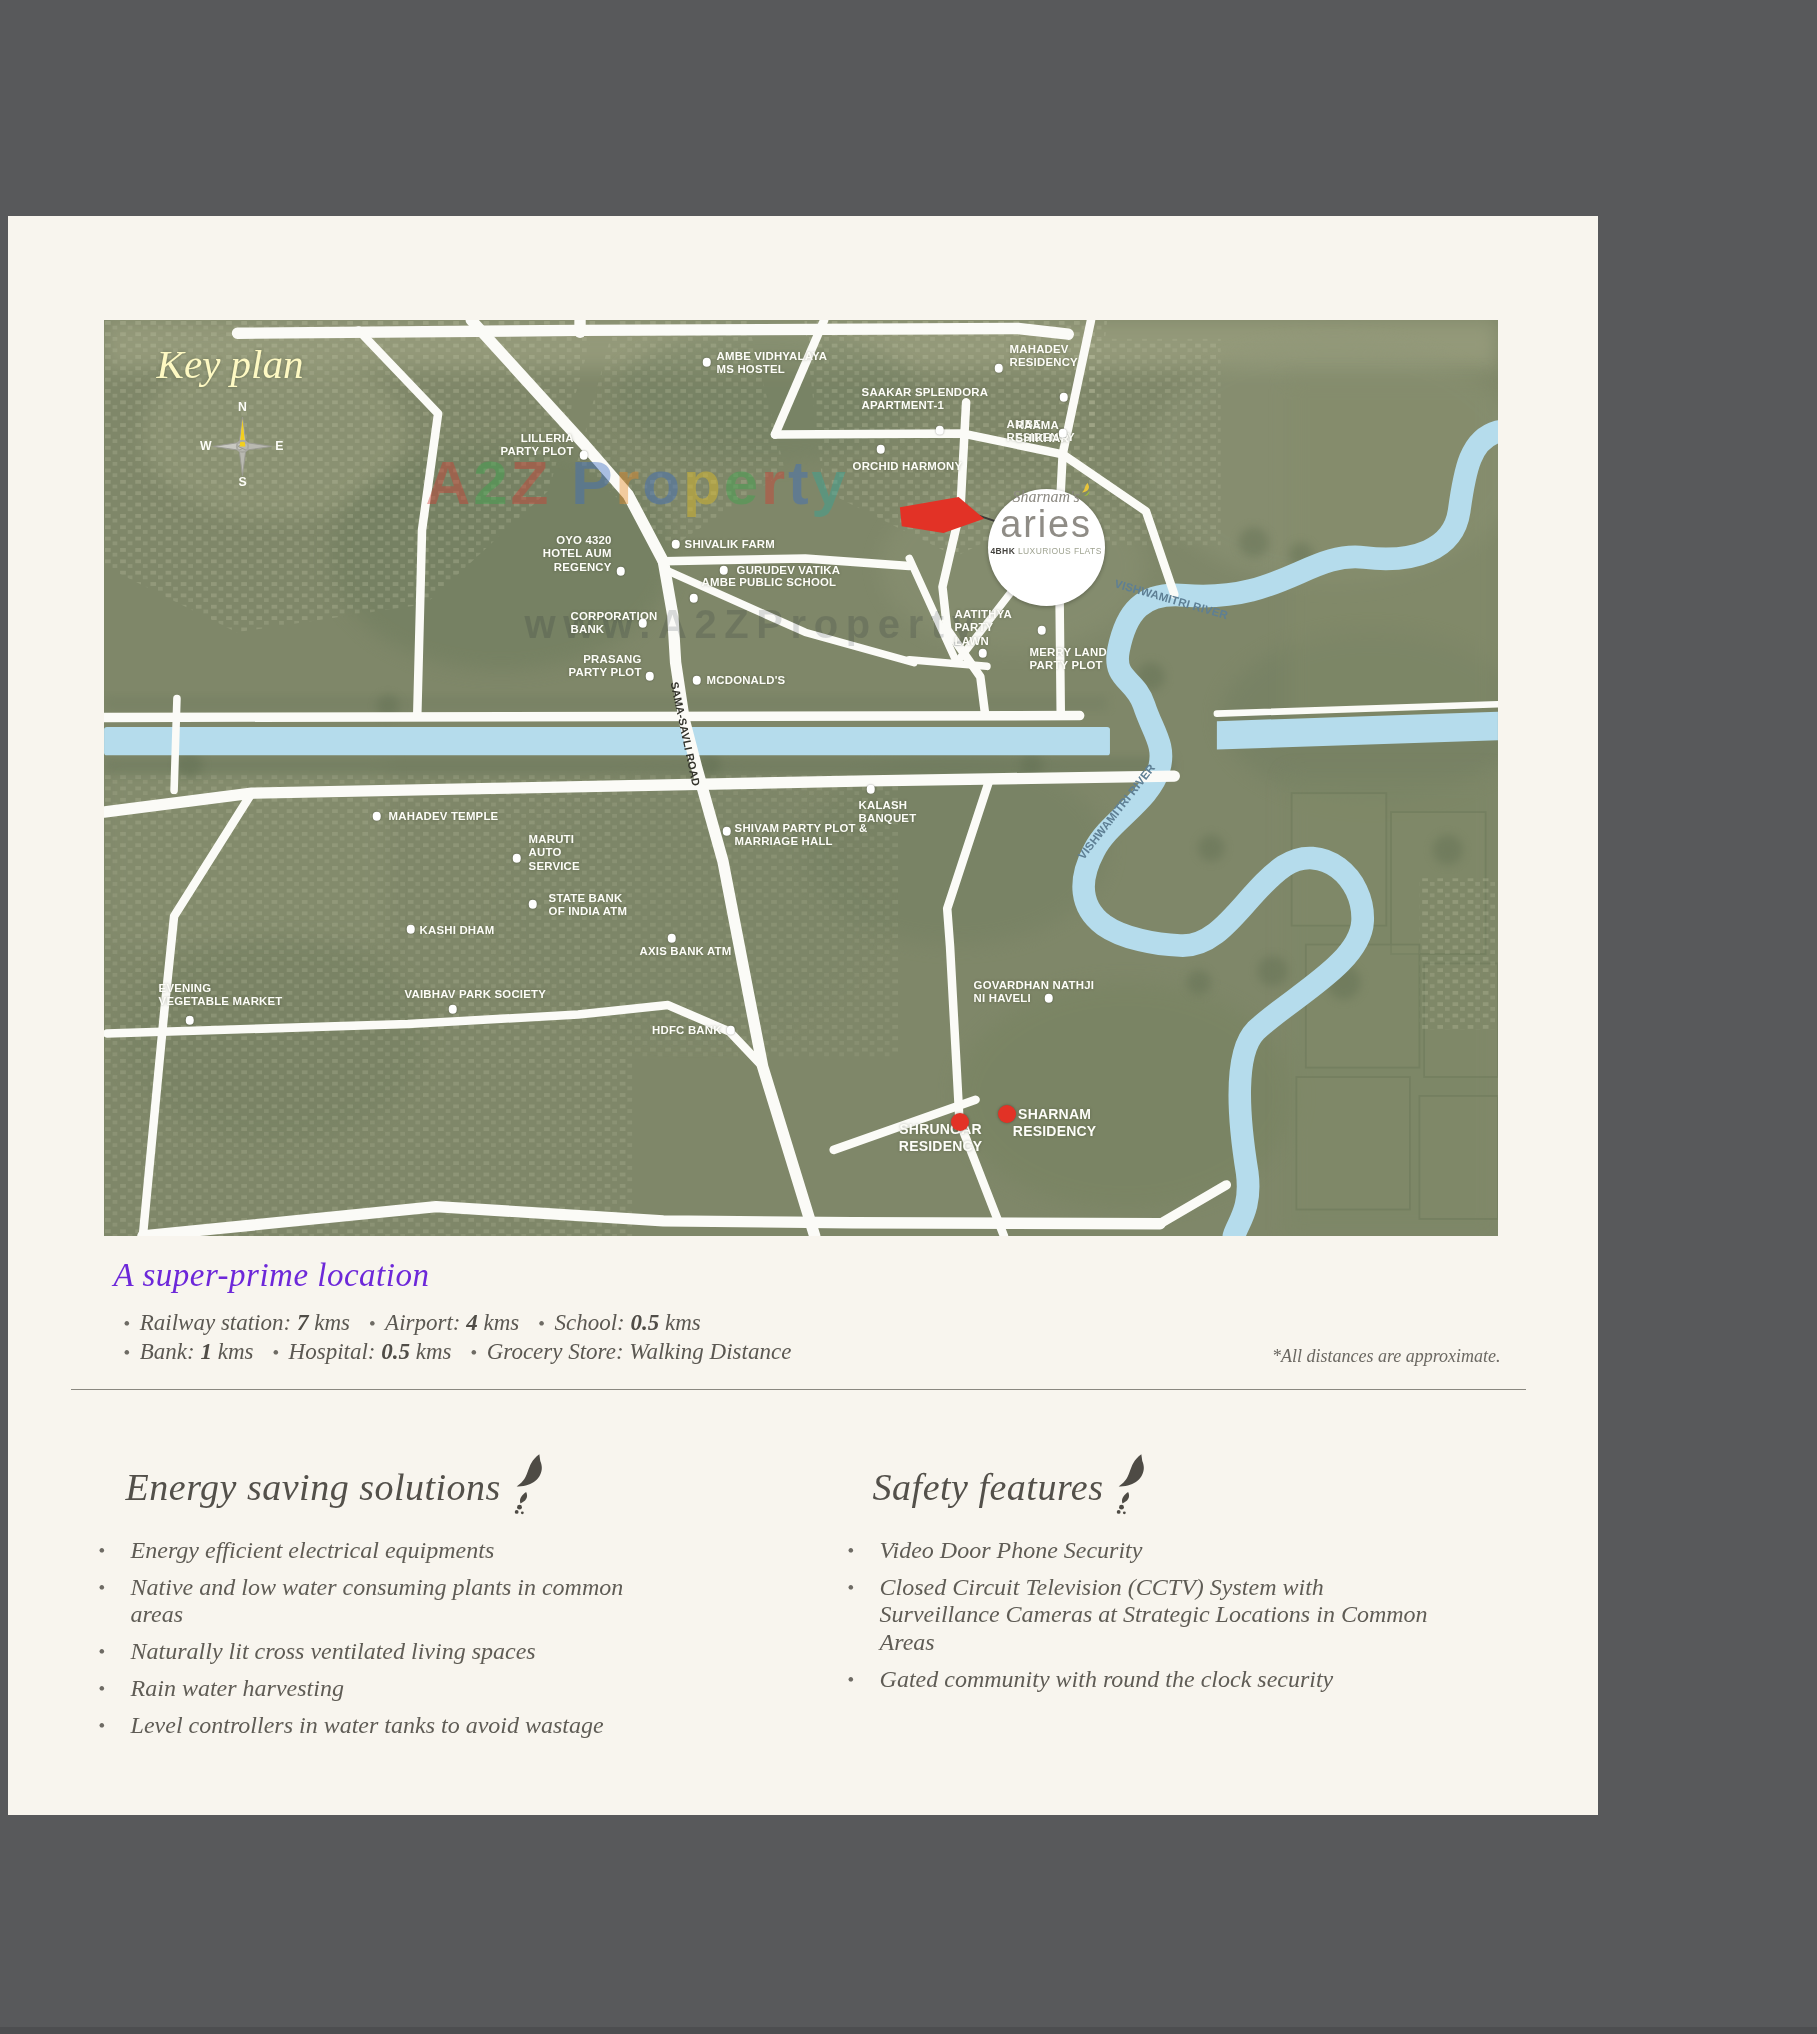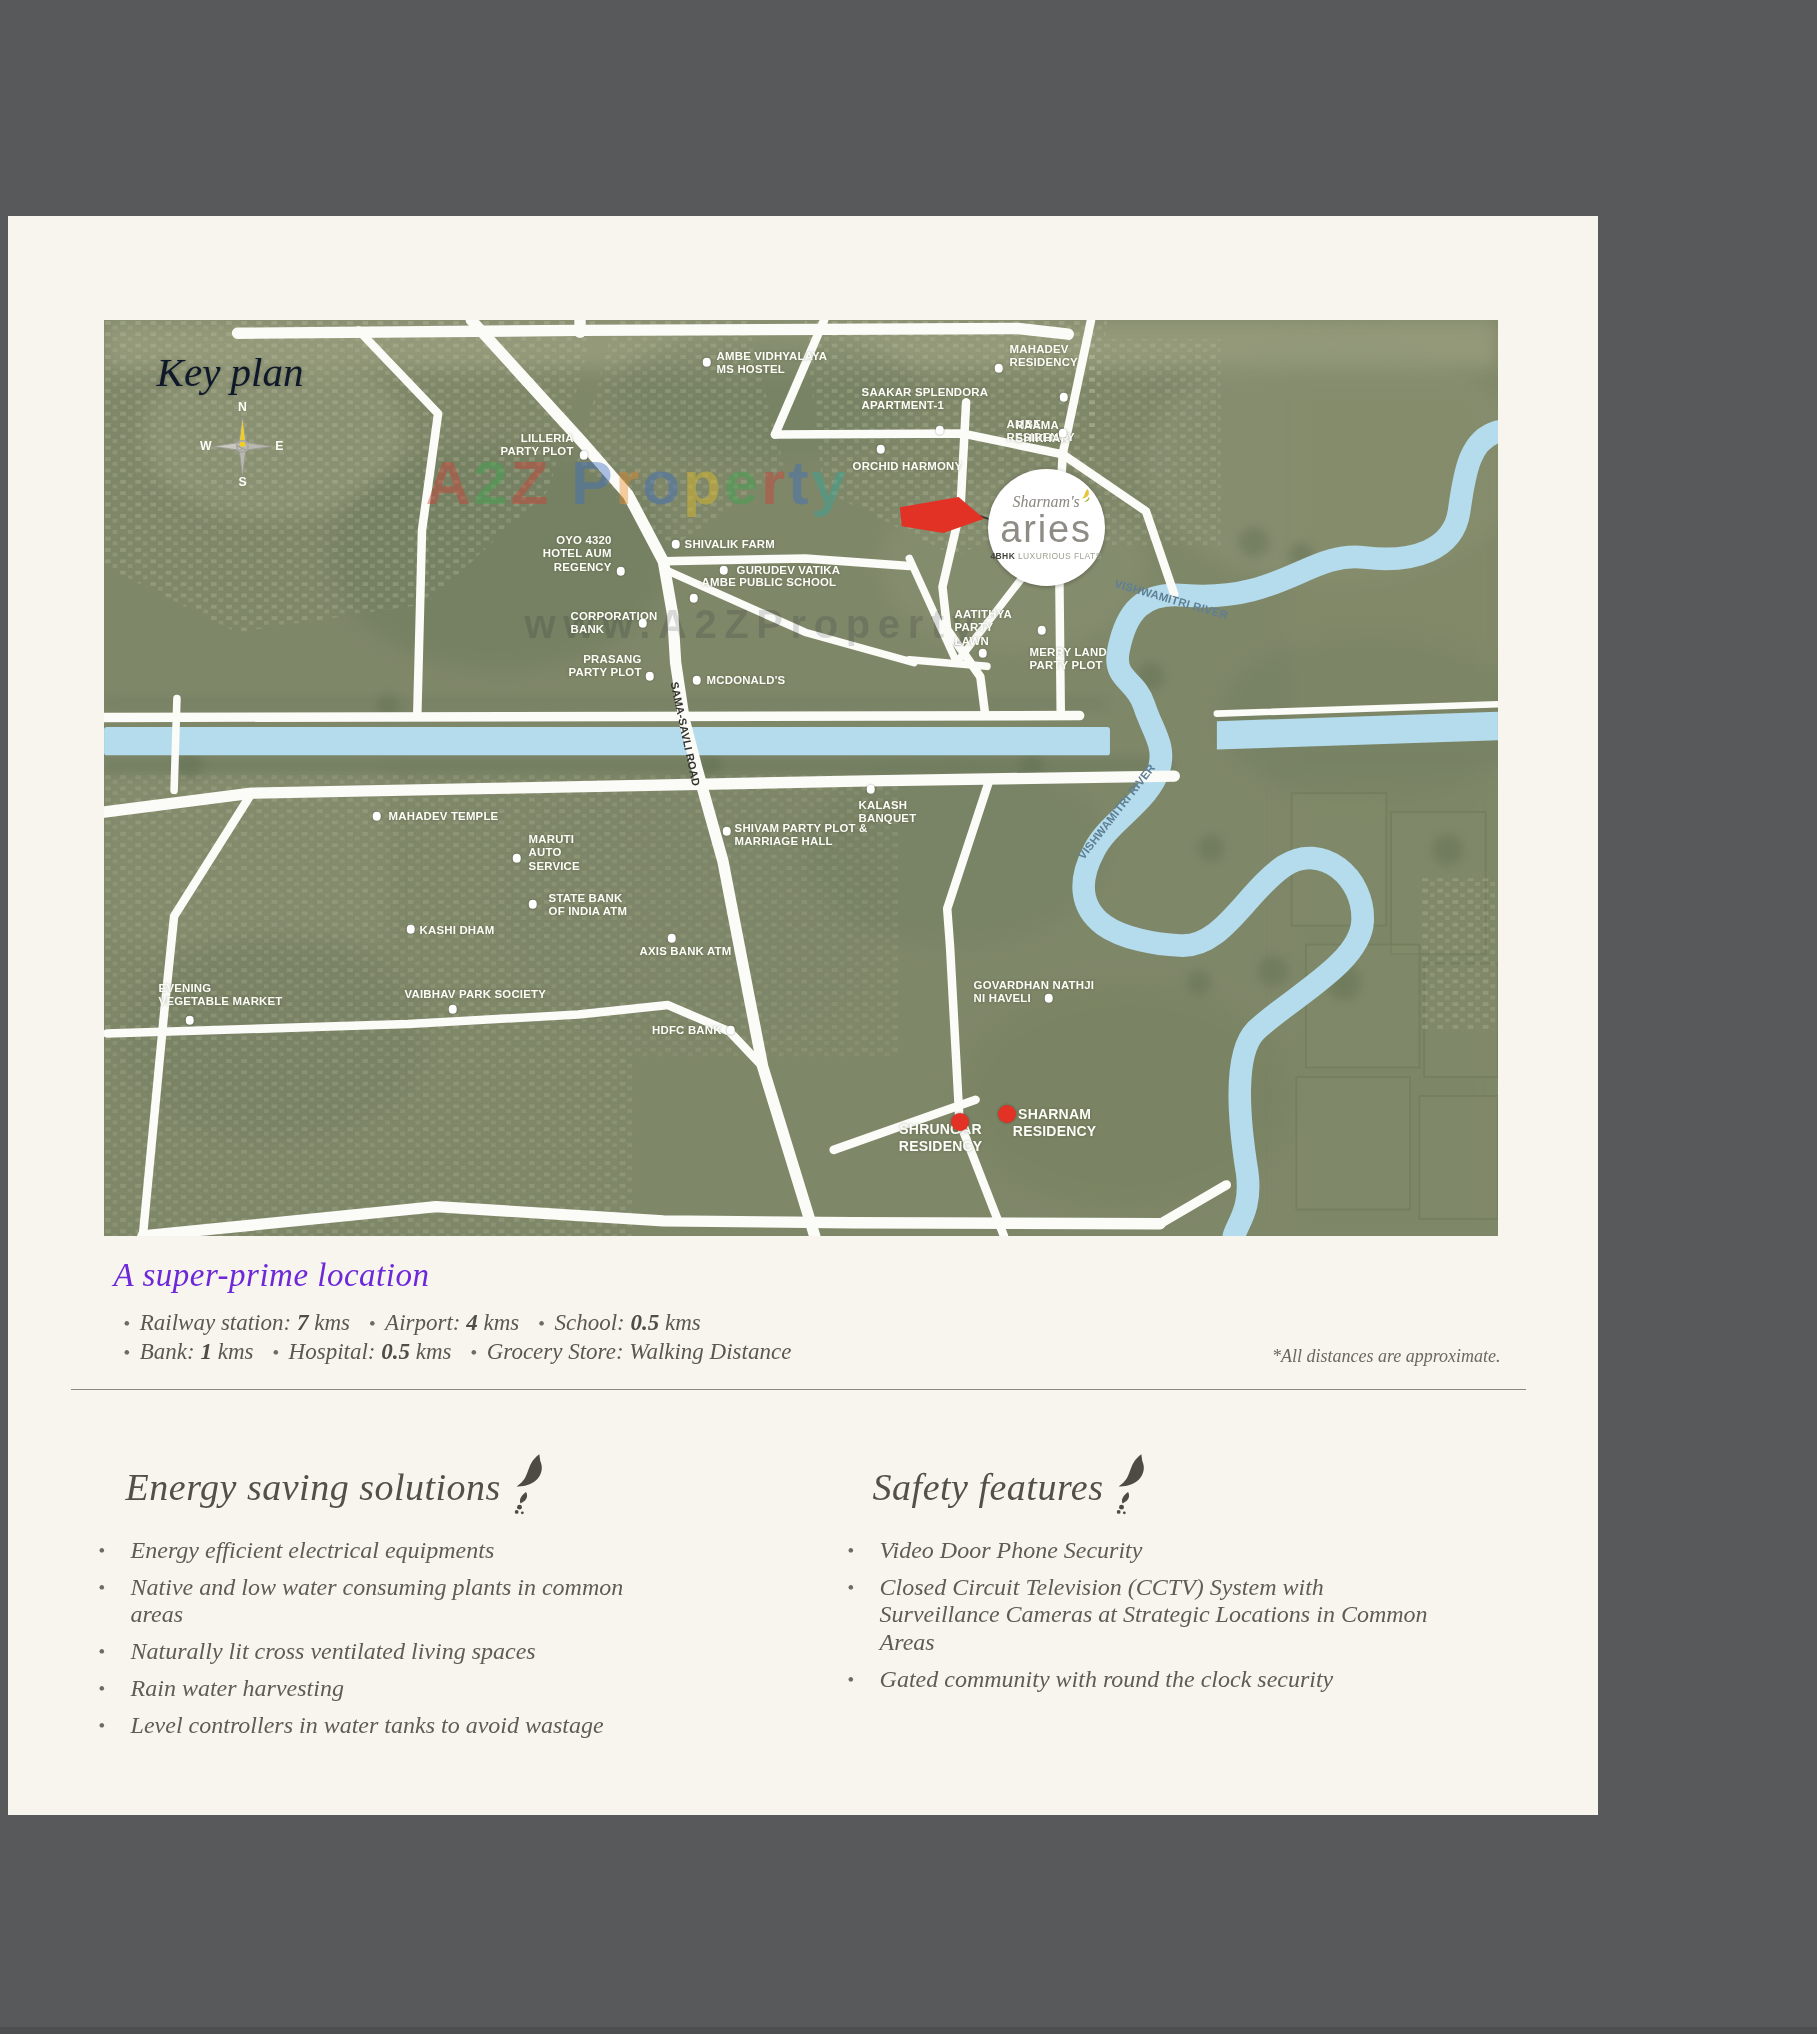--- a/index.html
+++ b/index.html
@@ -26,37 +26,37 @@
     font:700 11.4px/1.18 "Liberation Sans", sans-serif;
     color:#fdfdf8;letter-spacing:0.2px;white-space:pre-line;
     text-shadow:0 0 2.8px rgba(40,50,30,.35);
   }
   .map-dot{
     position:absolute;width:8.5px;height:8.5px;border-radius:50%;background:#ffffff;
     box-shadow:0 0 1.9px rgba(0,0,0,.4);transform:translate(-50%,-50%);
   }
   .map-dot.red{width:18px;height:18px;background:#e23226;box-shadow:0 0 2.8px rgba(0,0,0,.35);}
   .keyplan-title{
-    position:absolute;left:53px;top:32px;
-    font:italic 41px/1 "Liberation Serif", serif;color:#0f172a;
+    position:absolute;left:53px;top:24px;
+    font:italic 41px/1 "Liberation Serif", serif;color:#fef9c3;
     text-shadow:0 0 3.8px rgba(40,50,30,.3);z-index:6;
   }
   .compass{position:absolute;left:96px;top:82px;z-index:6;}
   .wm1{
     position:absolute;left:322px;top:132px;z-index:4;
     font:700 62px/1 "Liberation Sans", sans-serif;letter-spacing:2.8px;opacity:.42;
   }
   .wm2{
     position:absolute;left:421px;top:284px;z-index:4;
     font:700 40px/1 "Liberation Sans", sans-serif;letter-spacing:7.6px;
     color:#0f172a;opacity:.14;text-align:center;
   }
   .aries-logo{
-    position:absolute;left:884px;top:149px;width:117px;height:117px;border-radius:50%;
-    background:#ffffff;z-index:6;display:flex;flex-direction:column;align-items:center;justify-content:center;
+    position:absolute;left:884px;top:169px;width:117px;height:117px;border-radius:50%;
+    background:#ffffff;z-index:6;display:flex;flex-direction:column;align-items:center;justify-content:flex-start;
     box-shadow:0 0.9px 4.7px rgba(0,0,0,.3);text-align:center;
   }
   .aries-brand{font:italic 16px/1 "Liberation Serif", serif;color:#8b8880;position:relative;}
   .aries-brand .mini-flame{position:absolute;right:-11.4px;top:-5.7px;}
   .aries-name{font:300 38px/0.9 "Liberation Sans", sans-serif;color:#8f8c86;letter-spacing:1.9px;margin-top:1.9px;}
   .aries-tag{font:700 8.5px/1 "Liberation Sans", sans-serif;color:#45443f;margin-top:5.7px;letter-spacing:0.4px;}
   .aries-tag .lite{font-weight:400;color:#9fa391;}
   
   .loc-heading{
     position:absolute;left:106px;top:1041px;

